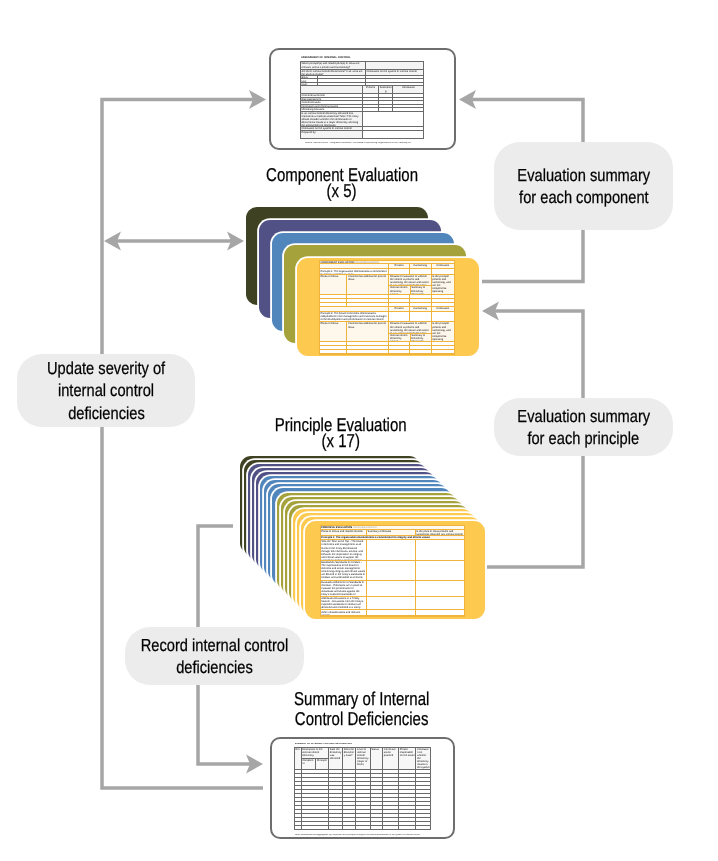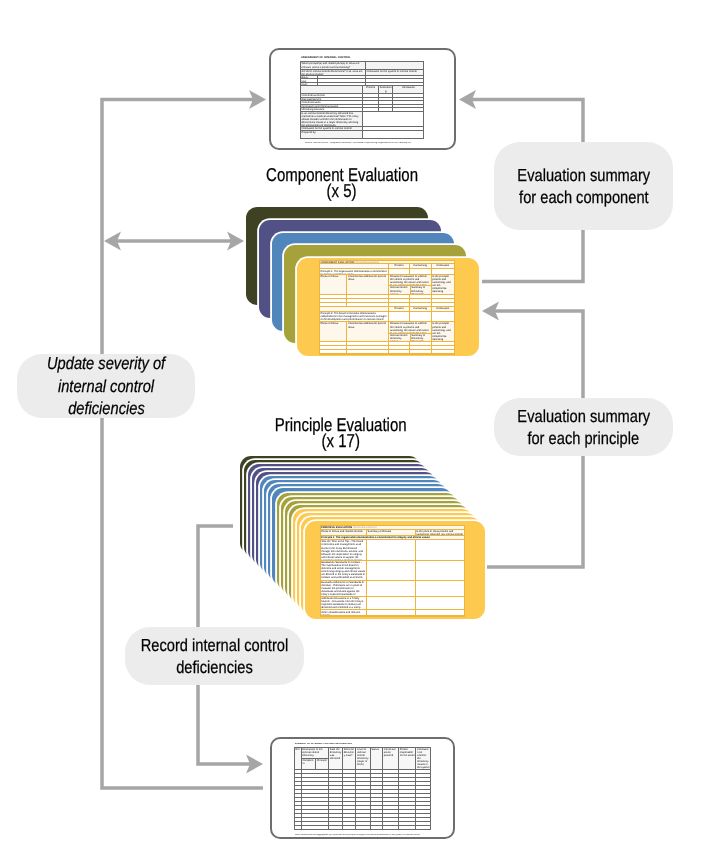--- a/index.html
+++ b/index.html
@@ -82,32 +82,36 @@
   <div class="ttl" style="left:242px;top:166.8px;width:200px;line-height:16.2px;">
     <span>Component Evaluation</span><br>
     <span>(x 5)</span>
   </div>
 
   <div class="ttl" style="left:240.5px;top:416.5px;width:200px;line-height:16.2px;">
     <span>Principle Evaluation</span><br>
     <span>(x 17)</span>
   </div>
 
+  <div class="ttl" style="left:262px;top:689px;width:200px;">
+    <span>Summary of Internal</span><br>
+    <span>Control Deficiencies</span>
+  </div>
 
   <div class="callout" style="left:494px;top:142px;width:179px;height:88px;border-radius:26px;">
     <div><span>Evaluation summary</span><br>
          <span>for each component</span></div>
   </div>
 
   <div class="callout" style="left:494px;top:398px;width:179px;height:58px;border-radius:26px;">
     <div><span>Evaluation summary</span><br>
          <span>for each principle</span></div>
   </div>
 
-  <div class="callout" style="left:17px;top:354px;width:178px;height:64px;border-radius:25px;font-style:italic;">
+  <div class="callout" style="left:17px;top:354px;width:178px;height:73px;border-radius:25px;">
     <div><span>Update severity of</span><br>
          <span>internal control</span><br>
          <span>deficiencies</span></div>
   </div>
 
   <div class="callout" style="left:125px;top:627px;width:179px;height:58px;border-radius:25px;">
     <div><span>Record internal control</span><br>
          <span>deficiencies</span></div>
   </div>
 

